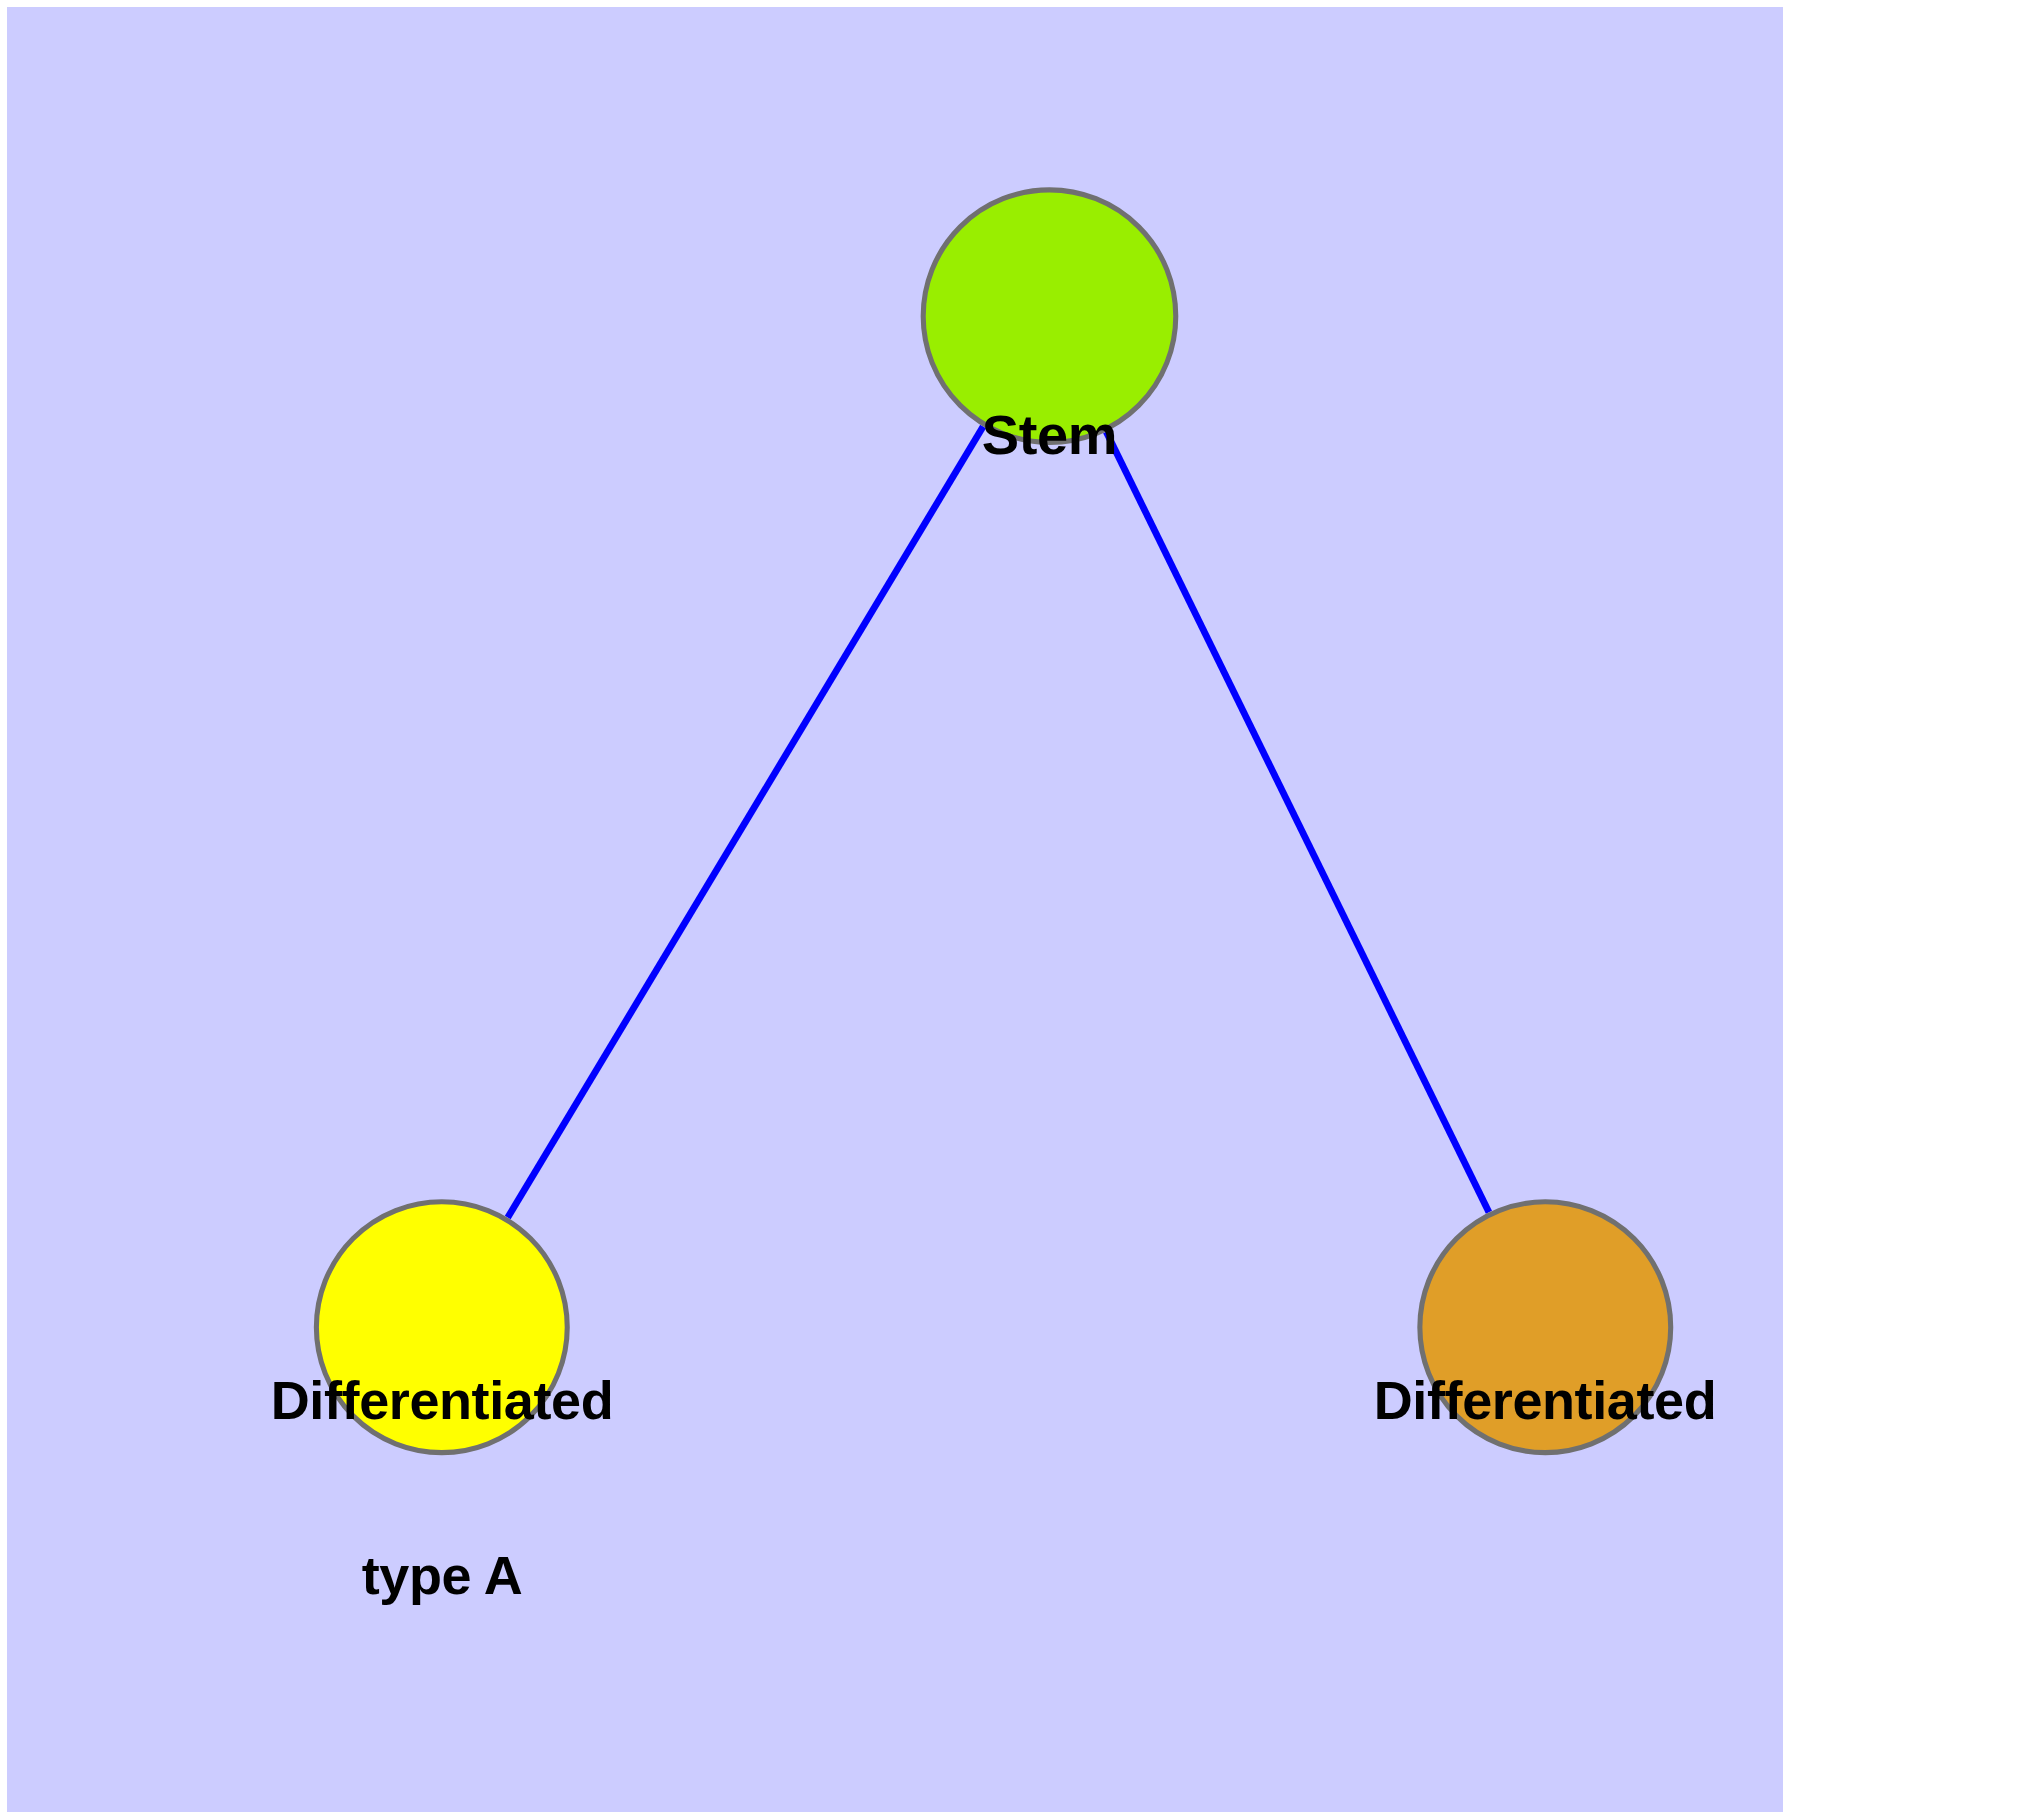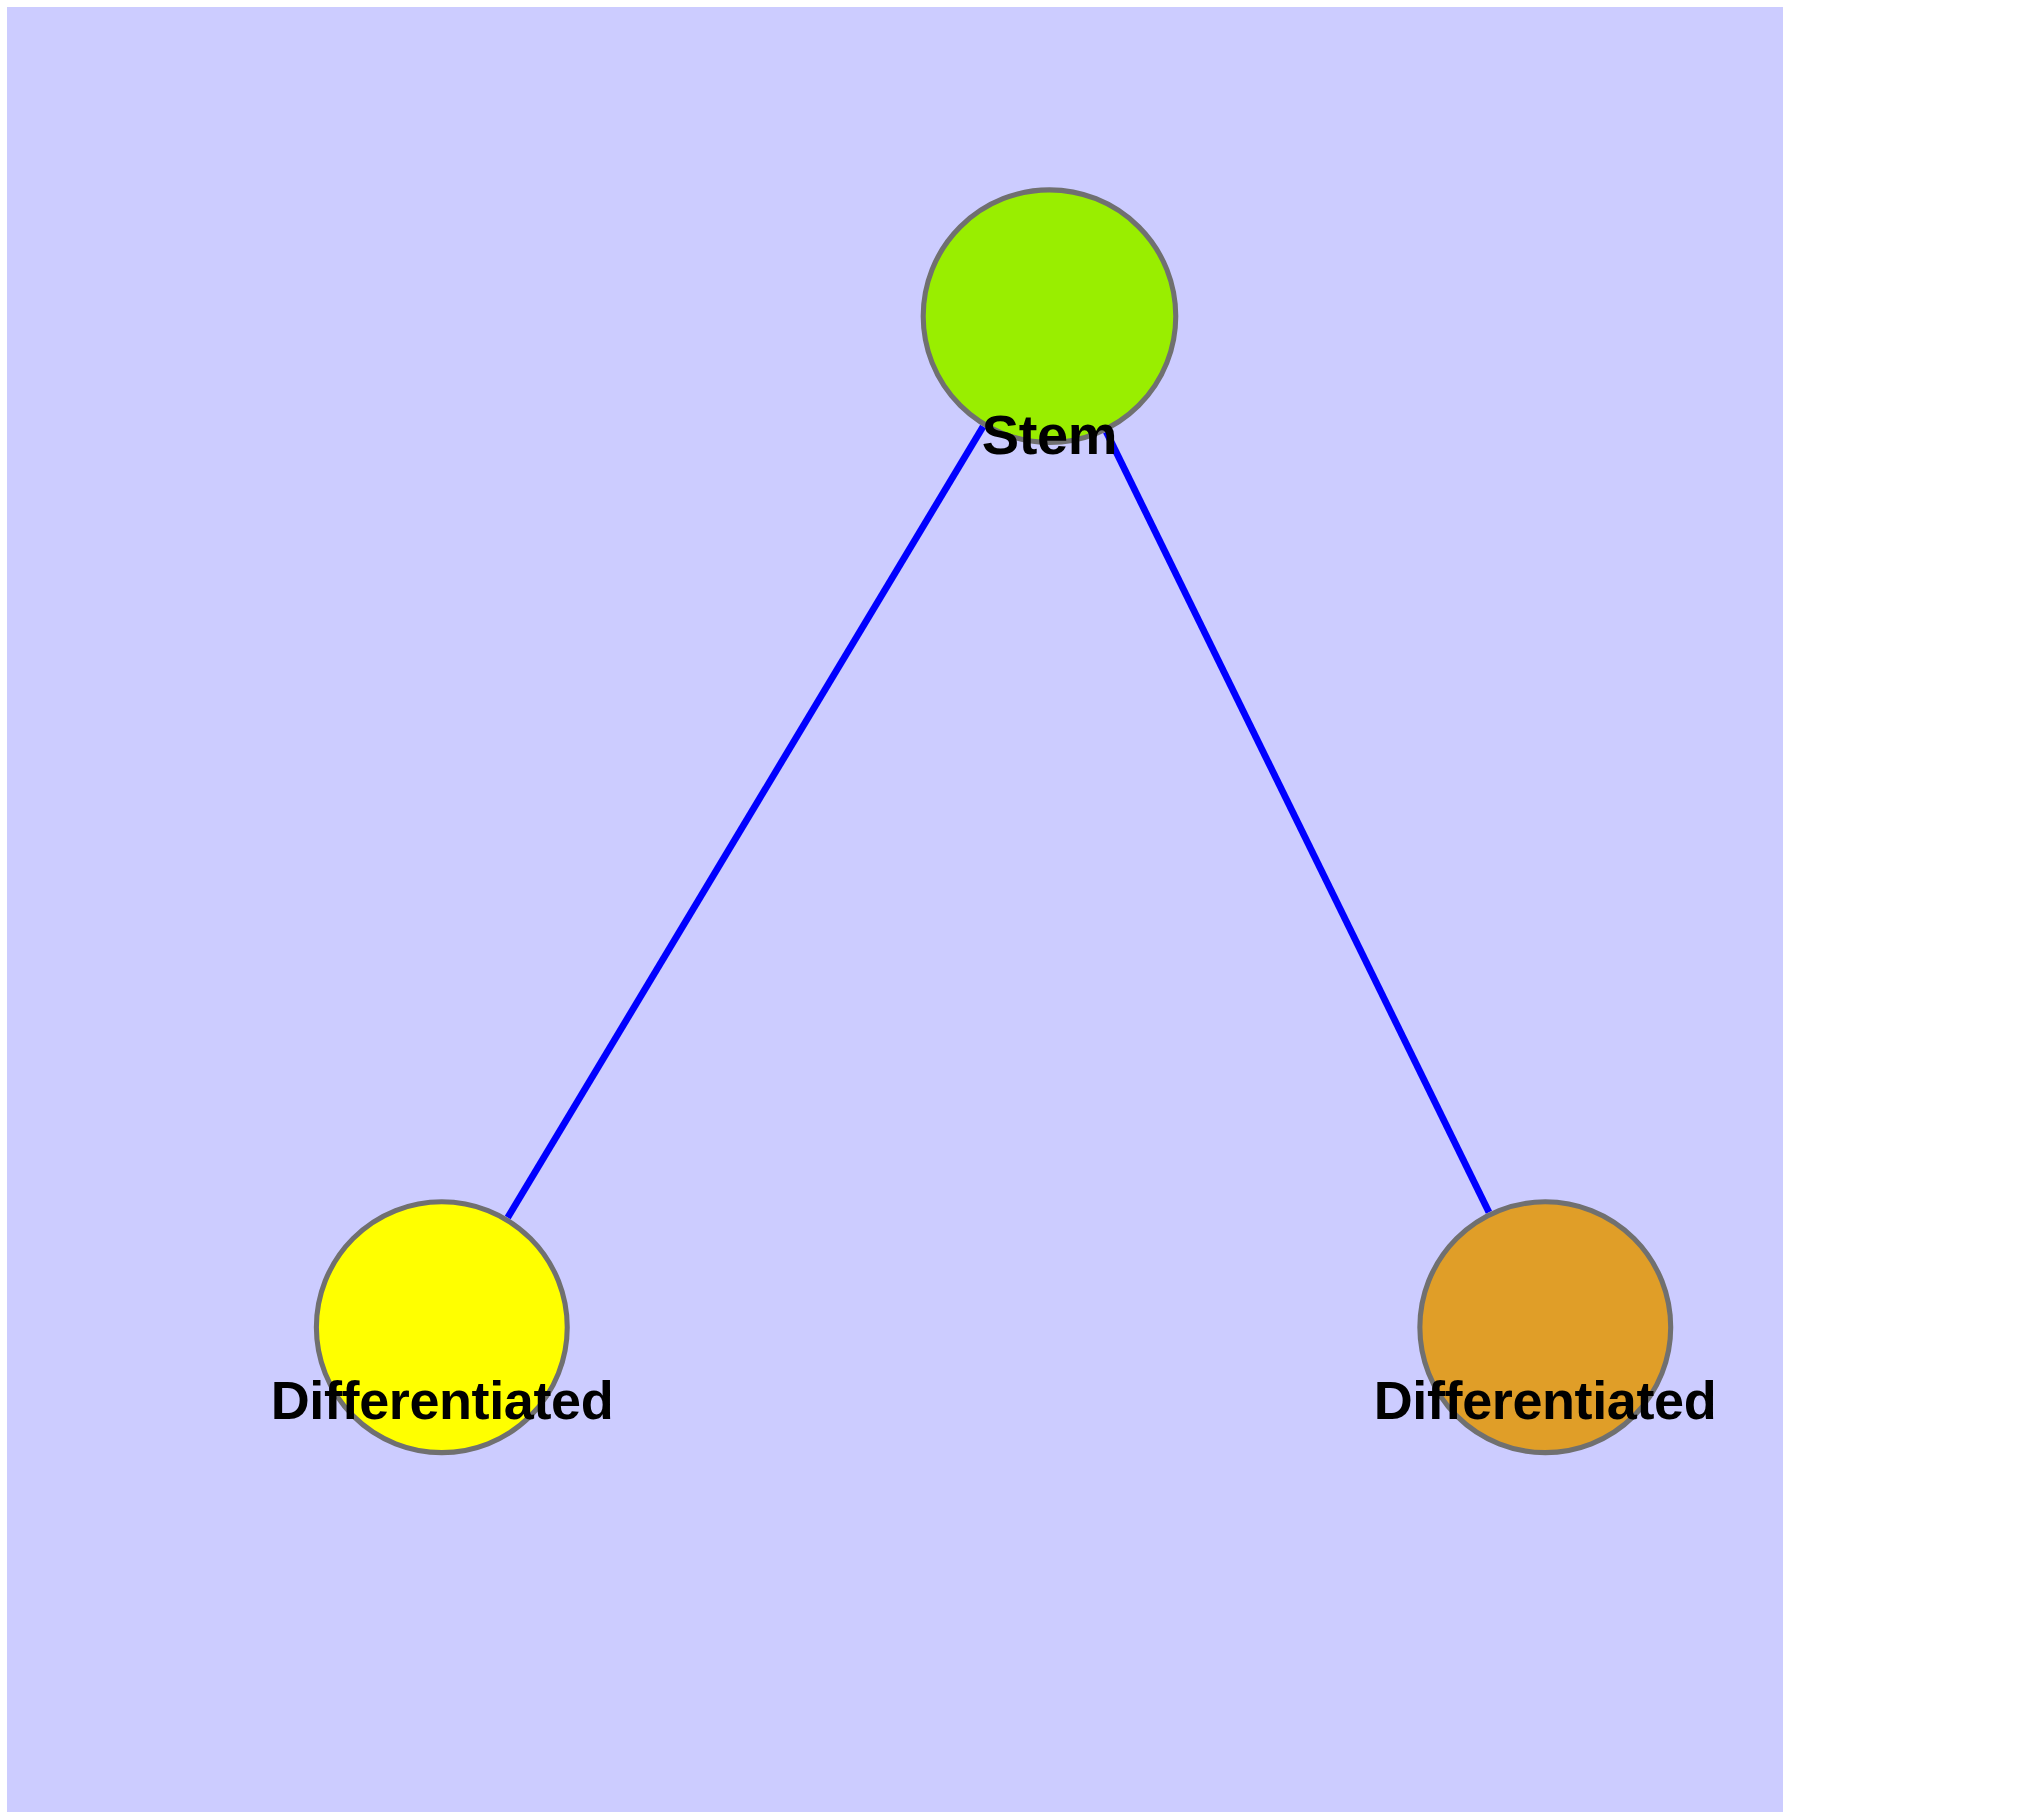--- a/index.html
+++ b/index.html
@@ -79,20 +79,21 @@
       <circle cx="1823" cy="1566" r="148" fill="#e09e28" stroke="#707070" stroke-width="6"></circle>
     </g>
   </svg>
 
   <div class="node-label label-stem">
     <div>Stem</div>
   </div>
 
   <div class="node-label label-a">
     <div>Differentiated</div>
+    <div>type A</div>
   </div>
 
   <div class="node-label label-b">
     <div>Differentiated</div>
   </div>
 
 </div>
 
 
 </body></html>

